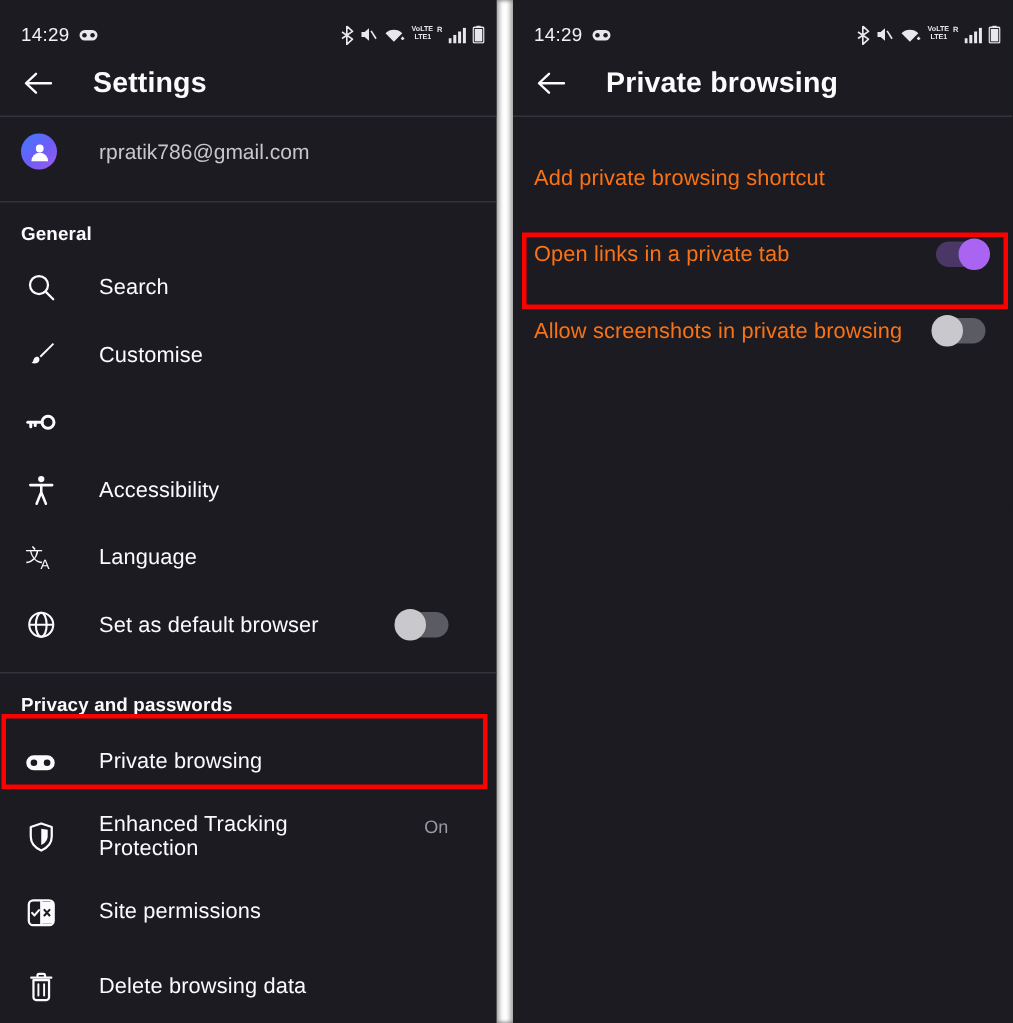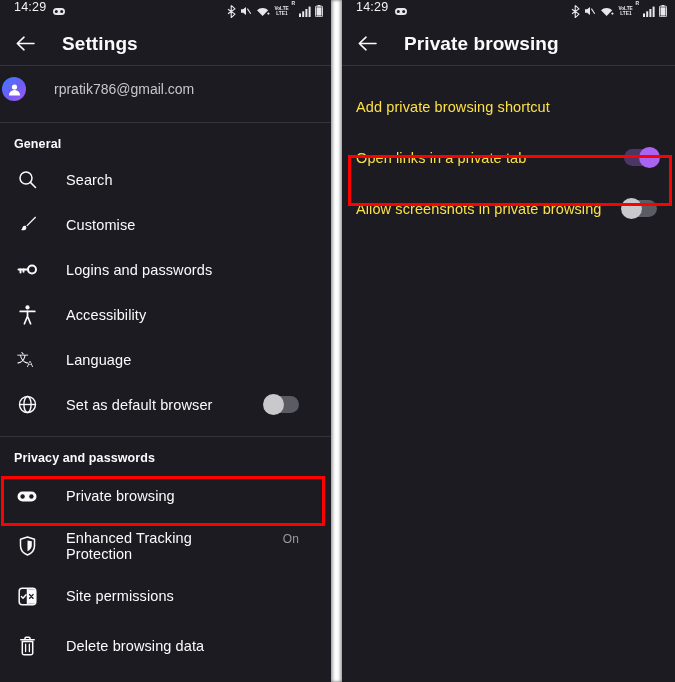--- a/index.html
+++ b/index.html
@@ -13,22 +13,22 @@
   .screens{display:flex;width:675px;height:682px;position:relative;}
 
   
   .panel{position:relative;height:682px;background:#1b1b21;overflow:hidden;}
   .panel-left{width:331px;}
   .divider-gap{width:11px;height:682px;background:#ffffff;
                box-shadow:inset 2px 0 3px rgba(0,0,0,.35),inset -2px 0 3px rgba(0,0,0,.35);}
   .panel-right{width:333px;}
 
   
-  .statusbar{height:22px;display:flex;
-             padding:0 8px 0 14px;background:#1b1b21;}
+  .statusbar{height:22px;display:flex;align-items:center;
+             padding:12px 8px 0 14px;background:#1b1b21;}
   .sb-time{color:#f2f2f5;font-size:12.5px;letter-spacing:.2px;}
   .sb-mask{margin-left:6px;display:inline-flex;align-items:center;}
   .sb-right{margin-left:auto;display:flex;align-items:center;gap:4px;}
   .sb-ico{display:inline-flex;align-items:center;}
   .sb-volte{display:flex;flex-direction:column;line-height:5px;
             font-size:5px;color:#e8e8ec;font-weight:bold;align-items:center;
             font-family:"Liberation Sans",sans-serif;}
   .sb-volte span{display:block;transform:scale(.95);}
   .sb-r{font-size:5px;color:#e8e8ec;font-weight:bold;align-self:flex-start;margin-left:-2px;}
 
@@ -48,37 +48,37 @@
 
   
   .row{display:flex;align-items:center;min-height:45px;padding:0 32px 0 14px;
        position:relative;cursor:pointer;}
   .row-icon{width:26px;min-width:26px;display:flex;align-items:center;justify-content:center;}
   .row-label{color:#fbfbfe;font-size:14.5px;margin-left:26px;letter-spacing:.1px;}
   .row-sub{color:#9a9aa2;font-size:12px;margin-left:26px;margin-top:2px;letter-spacing:.1px;}
   .row-texts{display:flex;flex-direction:row;justify-content:center;}
   .row-spacer{flex:1;}
 
-  .account-row{display:flex;align-items:center;min-height:46px;padding:0 2px;}
+  .account-row{display:flex;align-items:center;min-height:46px;padding:0 14px;}
   .avatar{width:24px;height:24px;border-radius:50%;
           background:linear-gradient(140deg,#3d7bff 0%,#6f5cf5 55%,#a05cf0 100%);
           display:flex;align-items:center;justify-content:center;}
   .account-mail{color:#c6c6cd;font-size:14px;margin-left:28px;}
 
   
   .toggle{width:33px;height:17px;border-radius:9px;position:relative;flex:none;}
   .toggle .thumb{position:absolute;top:-2px;width:21px;height:21px;border-radius:50%;}
   .toggle.off{background:#5b5b63;}
   .toggle.off .thumb{left:-3px;background:#c9c9cd;}
   .toggle.on{background:#4b3766;}
   .toggle.on .thumb{right:-3px;background:#a964f2;}
 
   
   .rrow{display:flex;align-items:center;min-height:45px;padding:0 18px 0 14px;cursor:pointer;}
-  .rrow-label{color:#fde047;font-size:14.5px;letter-spacing:.1px;}
+  .rrow-label{color:#f97316;font-size:14.5px;letter-spacing:.1px;}
 
   
   .hl{position:absolute;border:3px solid #ff0000;box-sizing:border-box;pointer-events:none;}
   #hl-left{left:1px;top:476px;width:324px;height:50px;}
   #hl-right{left:6px;top:155px;width:324px;height:51px;}
 
   svg{display:block;}
 </style>
 </head>
 <body>
@@ -181,21 +181,20 @@
     </div>
 
     <div class="row">
       <div class="row-icon">
         <svg width="21" height="13" viewBox="0 0 21 13">
             <circle cx="15" cy="6.5" r="4" fill="none" stroke="#fbfbfe" stroke-width="2"></circle>
             <path d="M11 6.5H1.5" stroke="#fbfbfe" stroke-width="2" stroke-linecap="round"></path>
             <path d="M3.5 6.5v3M6.5 6.5v2.2" stroke="#fbfbfe" stroke-width="2" stroke-linecap="round"></path>
           </svg>
       </div>
-      <div class="row-label">Logins and passwords</div>
     </div>
 
     <div class="row">
       <div class="row-icon">
         <svg width="17" height="20" viewBox="0 0 17 20">
             <circle cx="8.5" cy="2.4" r="2.1" fill="#fbfbfe"></circle>
             <path d="M1.2 6.4h14.6" stroke="#fbfbfe" stroke-width="1.7" stroke-linecap="round"></path>
             <path d="M8.5 6.4v6M8.5 11.2 5.4 18.8M8.5 11.2l3.1 7.6" stroke="#fbfbfe" stroke-width="1.7" stroke-linecap="round"></path>
           </svg>
       </div>

